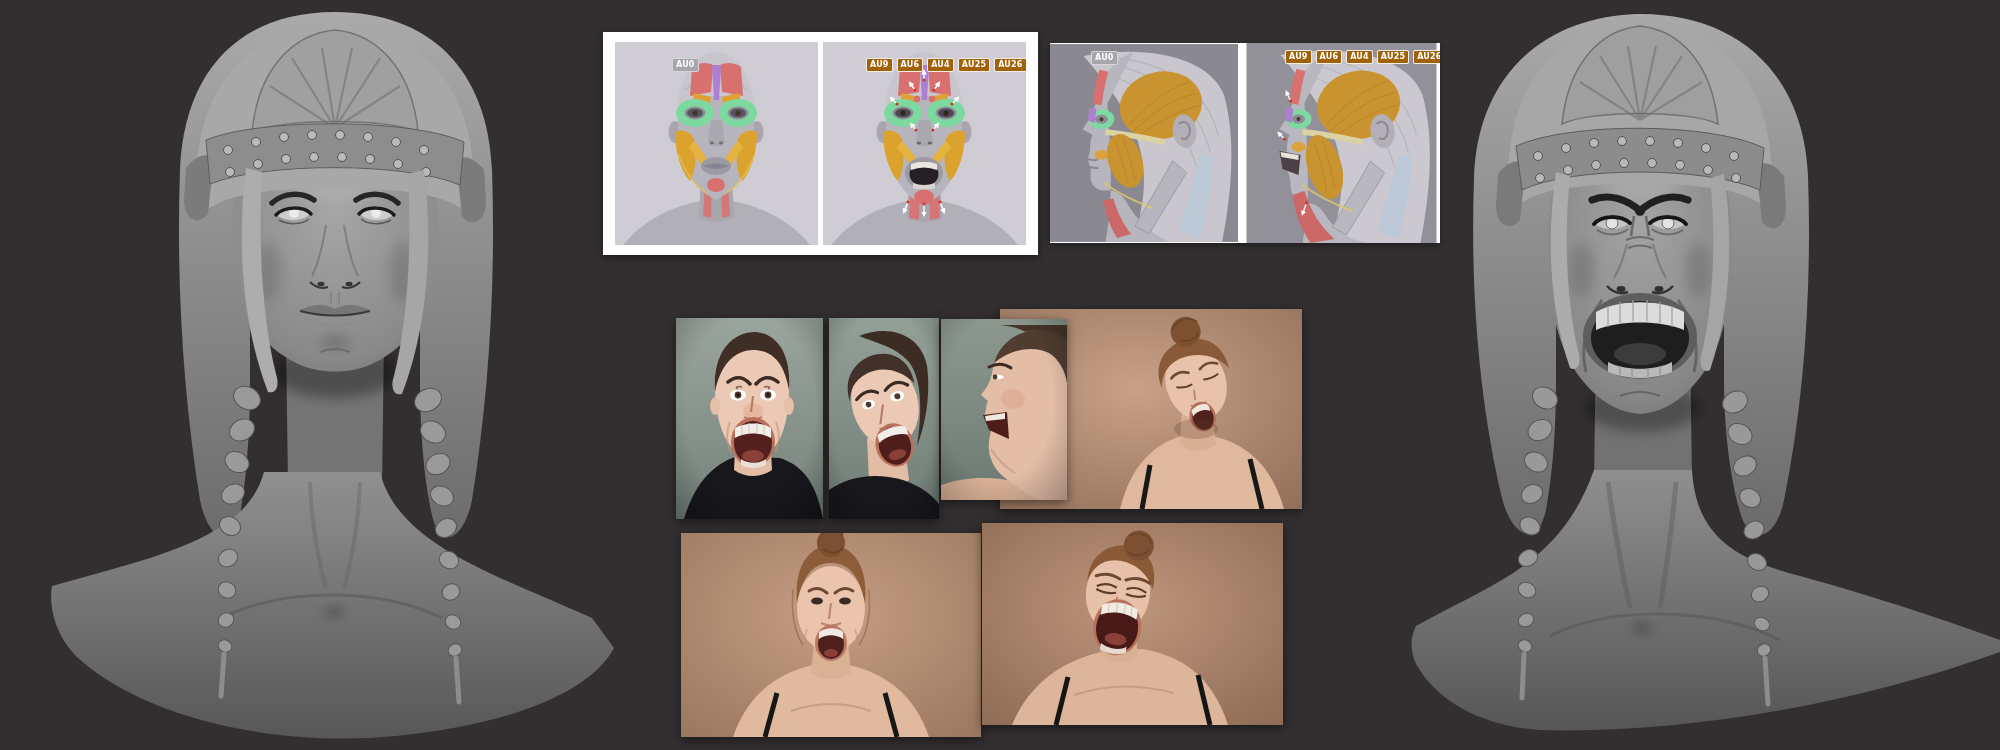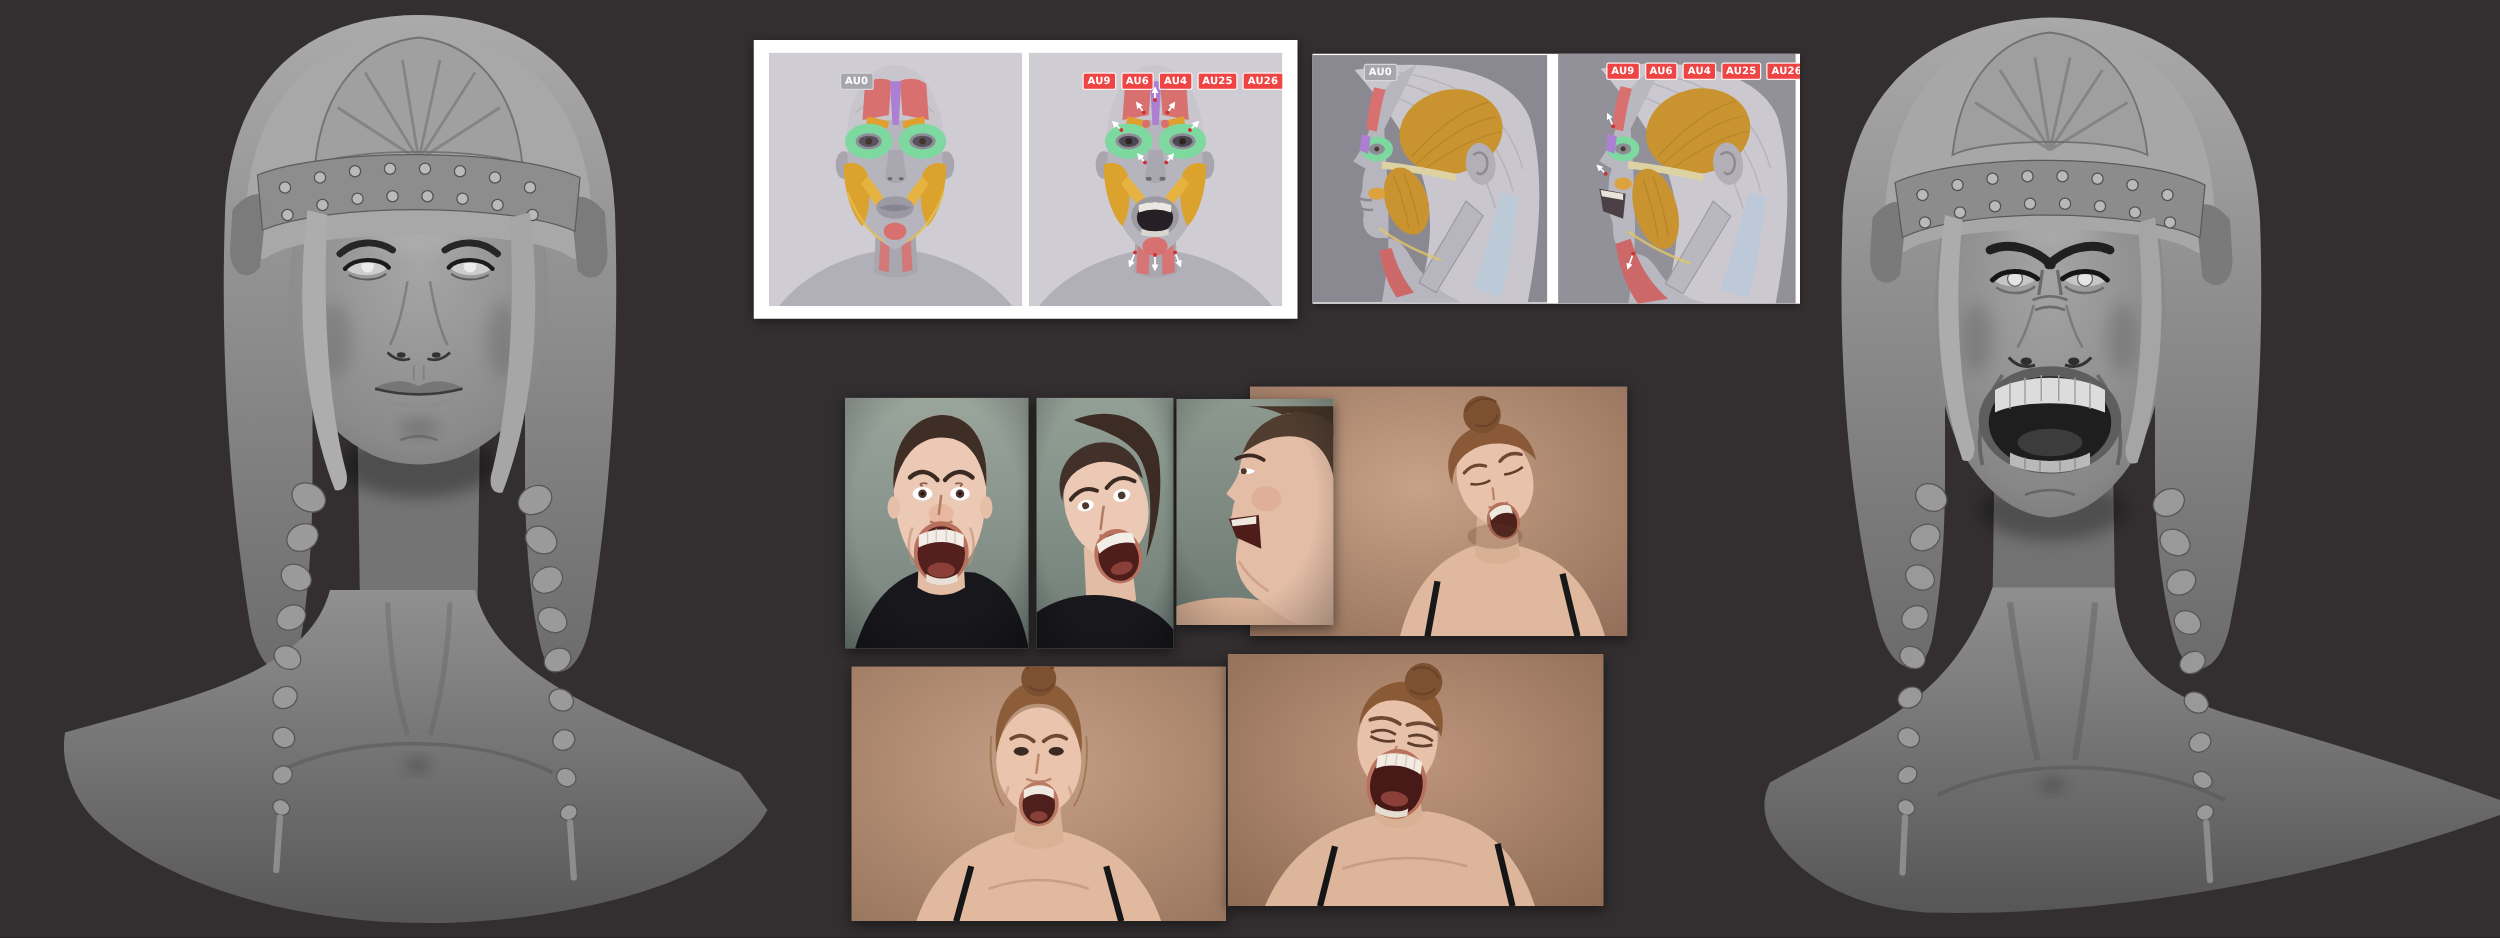--- a/index.html
+++ b/index.html
@@ -26,21 +26,21 @@
   .anatomy-side .panel{position:relative;overflow:hidden;}
   .anatomy-side .panel.p-l{width:188px;height:200px;}
   .anatomy-side .panel.p-r{width:197px;height:200px;}
   
   .au-row{position:absolute;display:flex;gap:4px;z-index:5;padding-left:35px;}
   .au{
     display:inline-block;font-size:8px;font-weight:bold;line-height:1;
     padding:2px 3px;border-radius:2px;color:#fff;letter-spacing:.2px;
     border:1px solid rgba(255,255,255,.9);
   }
-  .au.blue{background:#ef4444;}
+  .au.blue{background:#a16207;}
   .au.gray{background:#a7a6ad;border-color:#d6d5da;color:#fdfdfd;}
   
   .photo{position:absolute;overflow:hidden;box-shadow:0 3px 10px rgba(0,0,0,.5);}
 </style>
 </head>
 <body>
 
 <div id="board">
 
   <svg class="abs" style="left:0;top:0" width="620" height="750" viewBox="0 0 620 750">

